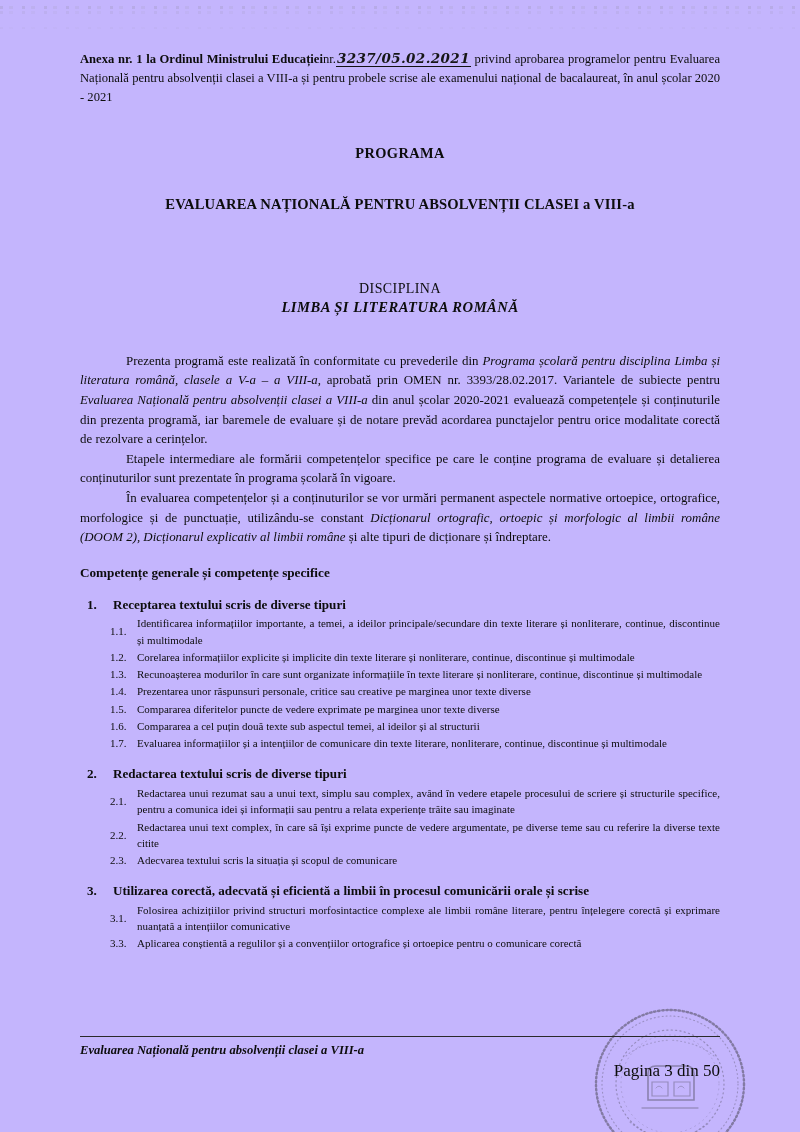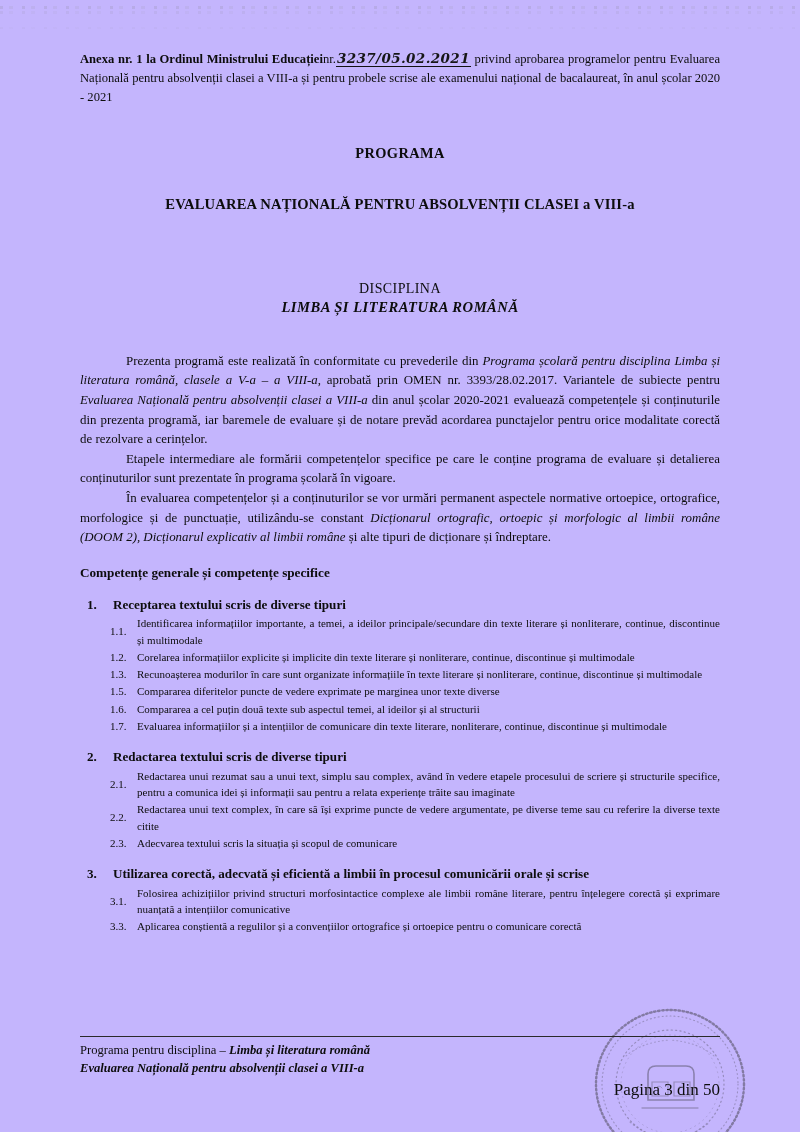--- a/index.html
+++ b/index.html
@@ -246,20 +246,24 @@
             </div>
             <div class="sub-item">
               <span class="sub-num">1.2.</span>
               <span class="sub-text">Corelarea informațiilor explicite și implicite din texte literare și nonliterare, continue, discontinue și multimodale</span>
             </div>
             <div class="sub-item">
               <span class="sub-num">1.3.</span>
               <span class="sub-text">Recunoașterea modurilor în care sunt organizate informațiile în texte literare și nonliterare, continue, discontinue  și multimodale</span>
             </div>
             <div class="sub-item">
+              <span class="sub-num">1.4.</span>
+              <span class="sub-text">Prezentarea unor răspunsuri personale, critice sau creative pe marginea unor texte diverse</span>
+            </div>
+            <div class="sub-item">
               <span class="sub-num">1.5.</span>
               <span class="sub-text">Compararea diferitelor puncte de vedere exprimate pe marginea unor texte diverse</span>
             </div>
             <div class="sub-item">
               <span class="sub-num">1.6.</span>
               <span class="sub-text">Compararea a cel puțin două texte sub aspectul temei, al ideilor și al structurii</span>
             </div>
             <div class="sub-item">
               <span class="sub-num">1.7.</span>
               <span class="sub-text">Evaluarea informațiilor și a intențiilor de comunicare din texte literare, nonliterare, continue, discontinue și multimodale</span>
@@ -301,21 +305,20 @@
               <span class="sub-text">Aplicarea conștientă a regulilor și a convențiilor ortografice și ortoepice pentru o comunicare corectă</span>
             </div>
           </div>
         </div>
       </div>
 
   </div>
 
   <div class="footer">
     <hr class="footer-rule">
-    <div class="footer-line l1"><span>Programa pentru disciplina – </span><span class="f-em">Limba și literatura română</span></div>
     <div class="footer-line l2">Evaluarea Națională pentru absolvenții clasei a VIII-a</div>
     <div class="footer-page">Pagina 3 din 50</div>
   </div>
 
   <div class="stamp">
     <svg width="160" height="160" viewBox="0 0 160 160" aria-hidden="true">
       <g fill="none" stroke="#2b2b2b" stroke-linecap="round">
         <circle cx="80" cy="80" r="74" stroke-width="2.4" stroke-dasharray="1.5 2.6" opacity="0.85"></circle>
         <circle cx="80" cy="80" r="68" stroke-width="1.1" stroke-dasharray="1 3" opacity="0.55"></circle>
         <circle cx="80" cy="80" r="54" stroke-width="1.2" stroke-dasharray="1.2 3.2" opacity="0.6"></circle>

